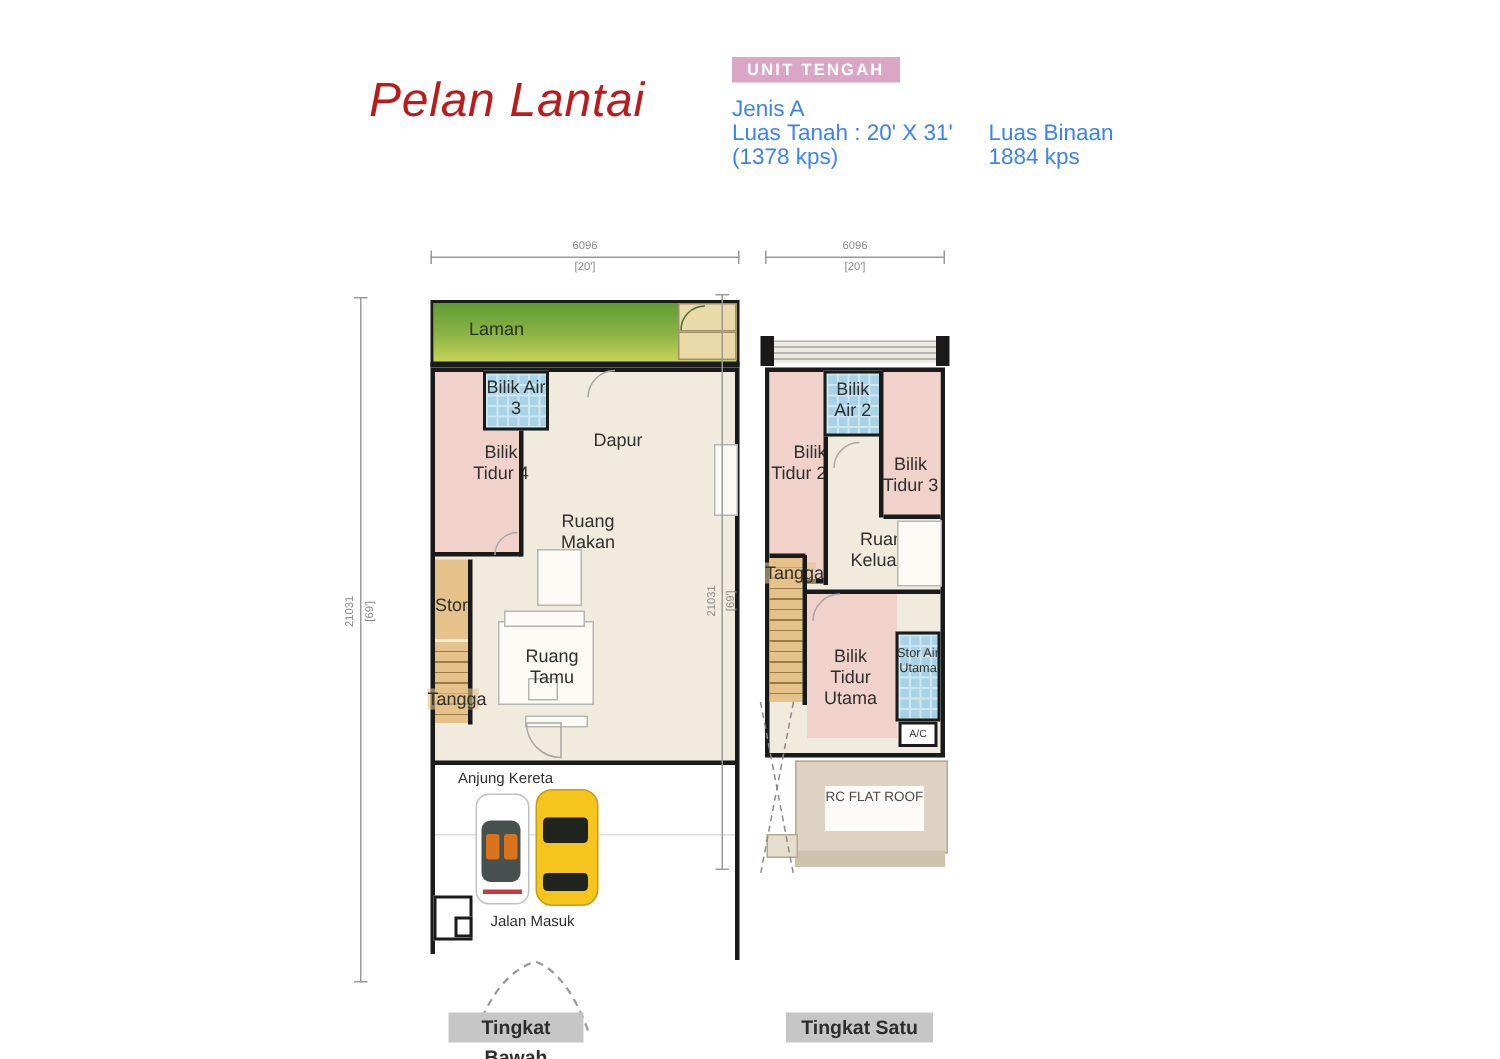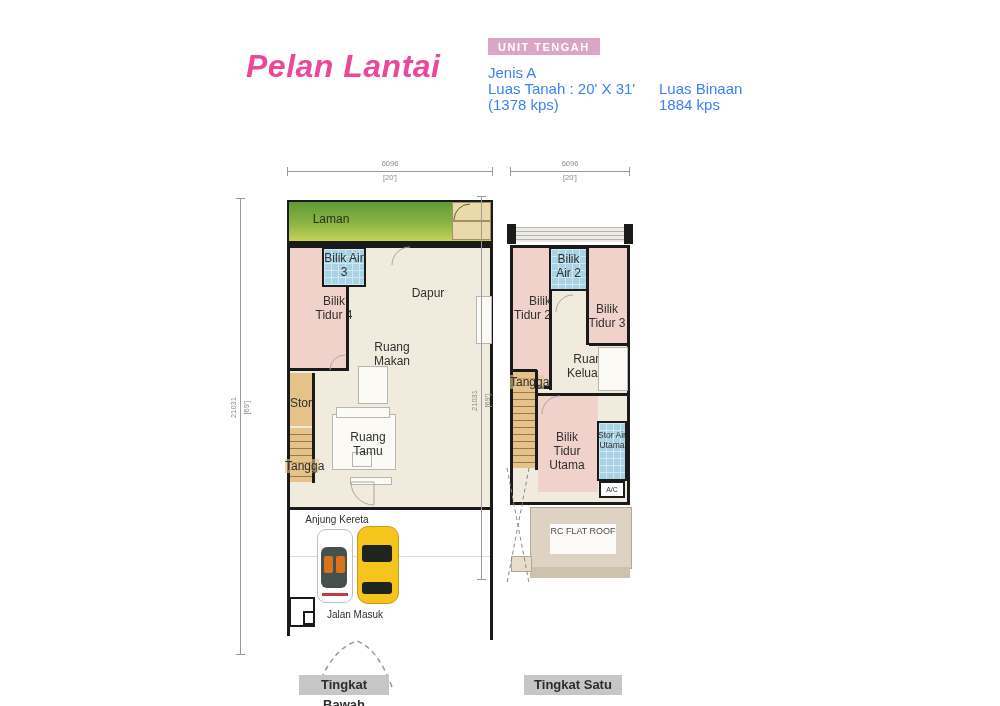--- a/index.html
+++ b/index.html
@@ -1,22 +1,22 @@
 <!DOCTYPE html>
 <html><head>
 <meta charset="utf-8">
 <style>
   html,body{margin:0;padding:0;background:#fff;}
   .canvas{position:relative;width:1000px;height:706px;background:#ffffff;overflow:hidden;
           font-family:"Liberation Sans", sans-serif;}
   .abs{position:absolute;}
   .group{position:absolute;left:0;top:0;width:1000px;height:706px;}
   
-  .title{position:absolute;left:246px;top:48px;font-size:32px;font-style:italic;font-weight:700;
-         color:#ec4899;letter-spacing:.5px;}
+  .title{position:absolute;left:246px;top:48px;font-size:32px;font-style:italic;font-weight:400;
+         color:#b91c1c;letter-spacing:.5px;}
   .badge{position:absolute;left:488px;top:38px;background:#dba6c6;color:#ffffff;
          font-size:11px;font-weight:bold;letter-spacing:1.5px;padding:3px 10px 2px 10px;}
   .info{position:absolute;font-size:15px;color:#3b82f6;white-space:nowrap;}
   
   .w{position:absolute;background:#1a1a1a;}
   .lbl{position:absolute;font-size:12px;line-height:1.18;color:#2f2f2f;text-align:center;}
   .dim{position:absolute;font-size:7.5px;color:#8a8a8a;text-align:center;white-space:nowrap;}
   .vdim{transform:rotate(-90deg);}
   .dimline{position:absolute;background:#9a9a9a;}
   .room{position:absolute;}
@@ -76,21 +76,21 @@
     <div class="lbl" style="left:296px;top:212px;width:70px;color:#273318;">Laman</div>
     <div class="w" style="left:287px;top:241px;width:206px;height:4px;"></div>
 
     <div class="room cream" style="left:287px;top:245px;width:206px;height:265px;border:3px solid #1a1a1a;box-sizing:border-box;"></div>
     <div class="room pink" style="left:290px;top:248px;width:56px;height:122px;"></div>
     <div class="room tile" style="left:322px;top:247px;width:44px;height:40px;box-sizing:border-box;"></div>
     <div class="lbl" style="left:322px;top:251px;width:44px;">Bilik Air 3</div>
     <div class="lbl" style="left:310px;top:294px;width:48px;">Bilik Tidur 4</div>
     <div class="w" style="left:346px;top:287px;width:3px;height:84px;"></div>
     <div class="w" style="left:290px;top:368px;width:58px;height:3px;"></div>
-    <div class="lbl" style="left:402px;top:286px;width:52px;">Dapur</div>
+    <div class="lbl" style="left:386px;top:286px;width:52px;">Dapur</div>
     <div class="furn" style="left:476px;top:296px;width:14px;height:46px;"></div>
     <div class="lbl" style="left:366px;top:340px;width:52px;">Ruang Makan</div>
     <div class="furn" style="left:358px;top:366px;width:28px;height:36px;"></div>
     <div class="room tan" style="left:290px;top:373px;width:22px;height:53px;"></div>
     <div class="lbl" style="left:287px;top:396px;width:28px;">Stor</div>
     <div class="w" style="left:312px;top:373px;width:3px;height:110px;"></div>
     <div class="room stairs" style="left:290px;top:428px;width:22px;height:54px;"></div>
     <div class="lbl" style="left:285px;top:459px;width:34px;background:rgba(229,194,137,.6);">Tangga</div>
     <div class="furn" style="left:332px;top:414px;width:62px;height:54px;"></div>
     <div class="furn" style="left:336px;top:407px;width:52px;height:9px;"></div>

